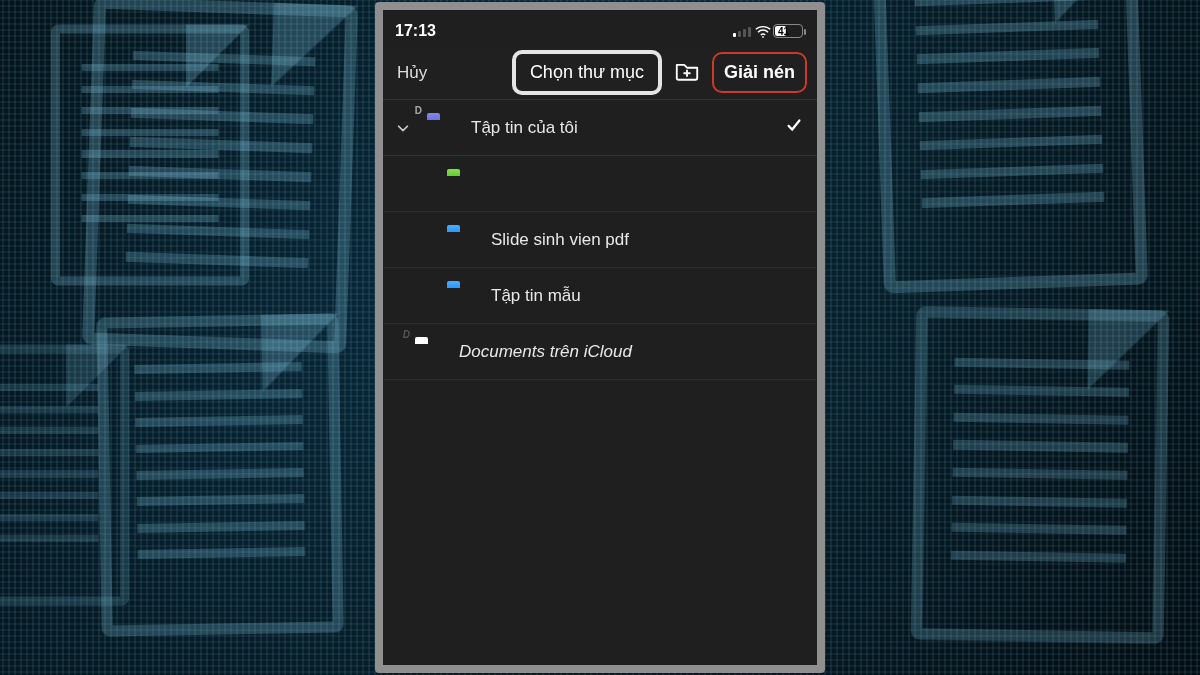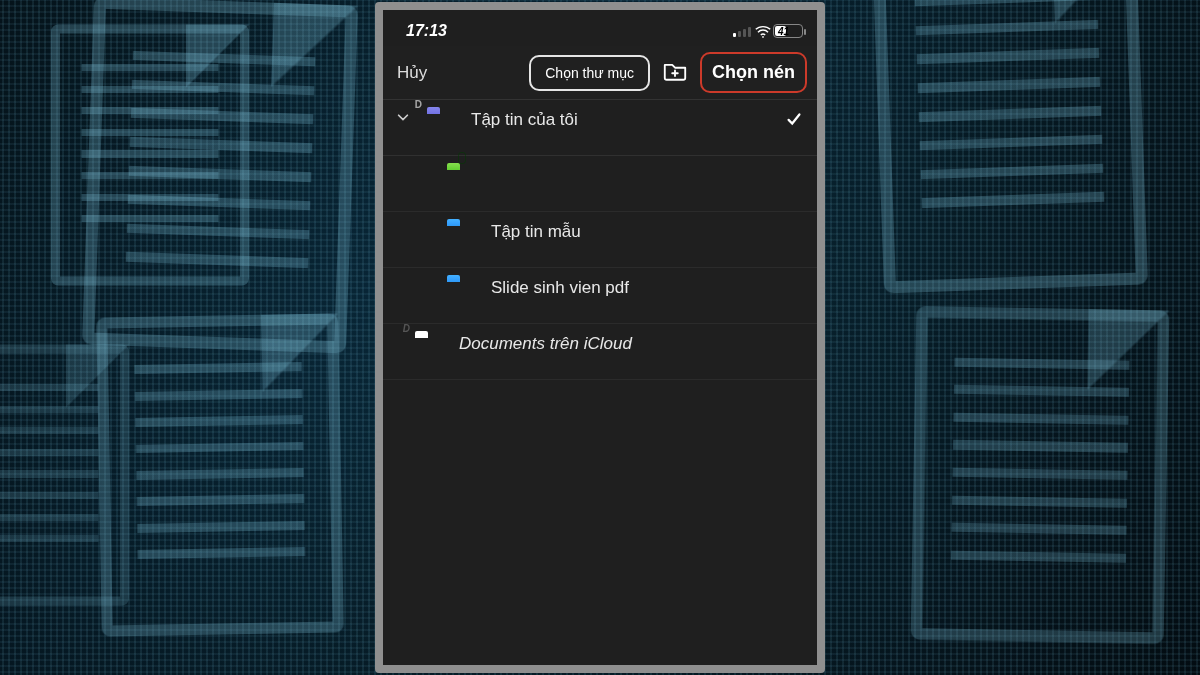--- a/index.html
+++ b/index.html
@@ -53,22 +53,22 @@
     border-radius: 4px;
     display: flex; flex-direction: column;
     color: #e8e8e8;
     overflow: hidden;
   }
 
   
   .status-bar {
     height: 36px;
     display: flex; align-items: center; justify-content: space-between;
-    padding: 6px 14px 0 23px;
-    font-size: 16px; font-weight: 600; color: #fff; font-style: italic;
+    padding: 6px 14px 0 12px;
+    font-size: 16px; font-weight: 600; color: #fff;
   }
   .status-right { display: flex; align-items: center; gap: 3px; justify-content: center; }
   .signal { display: inline-flex; align-items: flex-end; gap: 2px; height: 12px; }
   .signal span { width: 3px; background: #555; border-radius: 1px; }
   .signal span:nth-child(1){height:4px;background:#fff;}
   .signal span:nth-child(2){height:6px;}
   .signal span:nth-child(3){height:8px;}
   .signal span:nth-child(4){height:10px;}
   .wifi {
     width: 16px; height: 12px; position: relative;
@@ -90,38 +90,38 @@
     height: 54px;
     display: flex; align-items: center;
     padding: 0 10px;
     gap: 8px;
     border-bottom: 1px solid #333;
     background:#202020;
   }
   .nav .cancel { color:#ddd; font-size:17px; padding:6px 4px; cursor:pointer; flex:0 0 auto; }
   .nav .spacer { flex:1 1 auto; }
   .nav .title-box {
-    border: 2px solid #e5e5e5;
+    border: 4px solid #e5e5e5;
     border-radius: 10px;
     padding: 8px 14px;
-    font-size: 14px; color:#fff;
+    font-size: 18px; color:#fff;
   }
   .nav .newfolder { padding: 4px 4px; cursor:pointer; }
   .nav .extract-box {
     border: 2px solid #cc3a2a;
     border-radius: 10px;
     padding: 8px 10px;
     font-size: 18px; font-weight:600; color:#fff;
     cursor:pointer;
   }
 
   
   .list { flex:1; overflow:auto; }
   .row {
-    display:flex; align-items:flex-start;
+    display:flex; align-items:center;
     min-height:56px;
     padding: 10px 14px 10px 14px;
     gap: 14px;
     cursor:pointer;
   }
   .row.root { padding-left: 10px; border-bottom:1px solid #303030; }
   .row.child { padding-left: 64px; border-bottom:1px solid #2b2b2b; }
   .row.sibling { padding-left: 32px; border-bottom:1px solid #2b2b2b;font-style:italic; }
   .row .label { font-size:17px; color:#e8e8e8; flex:1; }
   .row .check { color:#fff; font-size:18px; }
@@ -192,21 +192,21 @@
   <div class="nav">
     <span class="cancel">Hủy</span>
     <span class="spacer"></span>
     <span class="title-box">Chọn thư mục</span>
     <span class="newfolder">
       <svg viewBox="0 0 28 22" width="26" height="21" fill="none" stroke="#fff" stroke-width="2" stroke-linejoin="round">
         <path d="M3 5 h8 l3 3 h11 v11 a2 2 0 0 1 -2 2 H5 a2 2 0 0 1 -2 -2 Z"></path>
         <path d="M14 11 v6 M11 14 h6" stroke-linecap="round"></path>
       </svg>
     </span>
-    <span class="extract-box">Chọn nén</span>
+    <span class="extract-box">Giải nén</span>
   </div>
 
   <div class="list">
 
     <div class="row root">
       <span class="chev">
         <svg viewBox="0 0 16 16" width="14" height="14" fill="none" stroke="#ccc" stroke-width="2" stroke-linecap="round">
             <path d="M3 6 l5 5 5-5"></path>
           </svg>
       </span>
@@ -219,26 +219,26 @@
       </span>
     </div>
 
     <div class="row child">
       <span class="ficon"><span class="folder green"></span></span>
     </div>
 
 
     <div class="row child">
       <span class="ficon"><span class="folder blue"></span></span>
-      <span class="label">Tập tin mẫu</span>
+      <span class="label">Slide sinh vien pdf</span>
     </div>
 
     <div class="row child">
       <span class="ficon"><span class="folder blue"></span></span>
-      <span class="label">Slide sinh vien pdf</span>
+      <span class="label">Tập tin mẫu</span>
     </div>
 
     <div class="row sibling">
       <span class="ficon"><span class="folder white"></span></span>
       <span class="label">Documents trên iCloud</span>
     </div>
 
   </div>
 
 </div>

